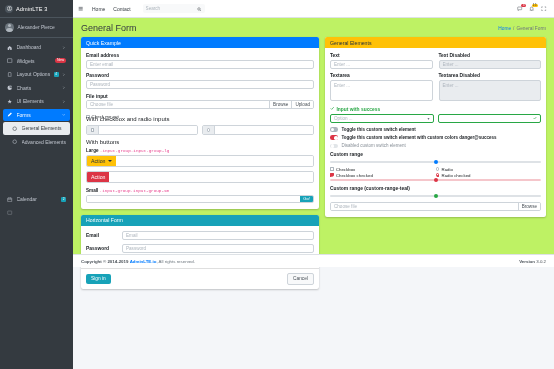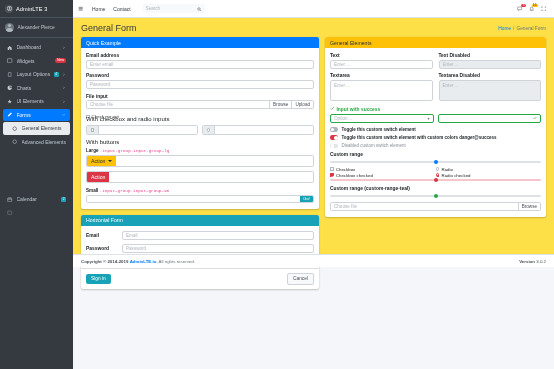--- a/index.html
+++ b/index.html
@@ -67,21 +67,21 @@
   .chev { width: 4px; flex: 0 0 4px; display:flex;align-items:center;justify-content:center; }
   .chev svg { width: 3.4px; height: 3.4px; }
   .badge-pill {
     font-size: 3.6px; padding: .6px 1.8px; border-radius: 4px;
     color: #fff; line-height: 1; white-space: nowrap;
   }
   .badge-danger { background: #dc3545; }
   .badge-sq { background:#17a2b8; width:4.6px;height:4.6px;border-radius:1px;display:flex;align-items:center;justify-content:center;font-size:3.2px;color:#fff;}
 
   
-  .wrapper { flex: 1; display: flex; flex-direction: column; height: 267px; background: #fde047; min-width:0;}
+  .wrapper { flex: 1; display: flex; flex-direction: column; height: 267px; background: #bef264; min-width:0;}
 
   
   .navbar {
     height: 18px; background: #fff;
     display: flex; align-items: center;
     padding: 0 5px; gap: 8px;
     border-bottom: 1px solid #dee2e6;
   }
   .nb-icon { width: 6px; height: 6px; color: #343a40; display:flex;align-items:center;justify-content:center;}
   .nb-icon svg { width: 5.4px; height: 5.4px; }

